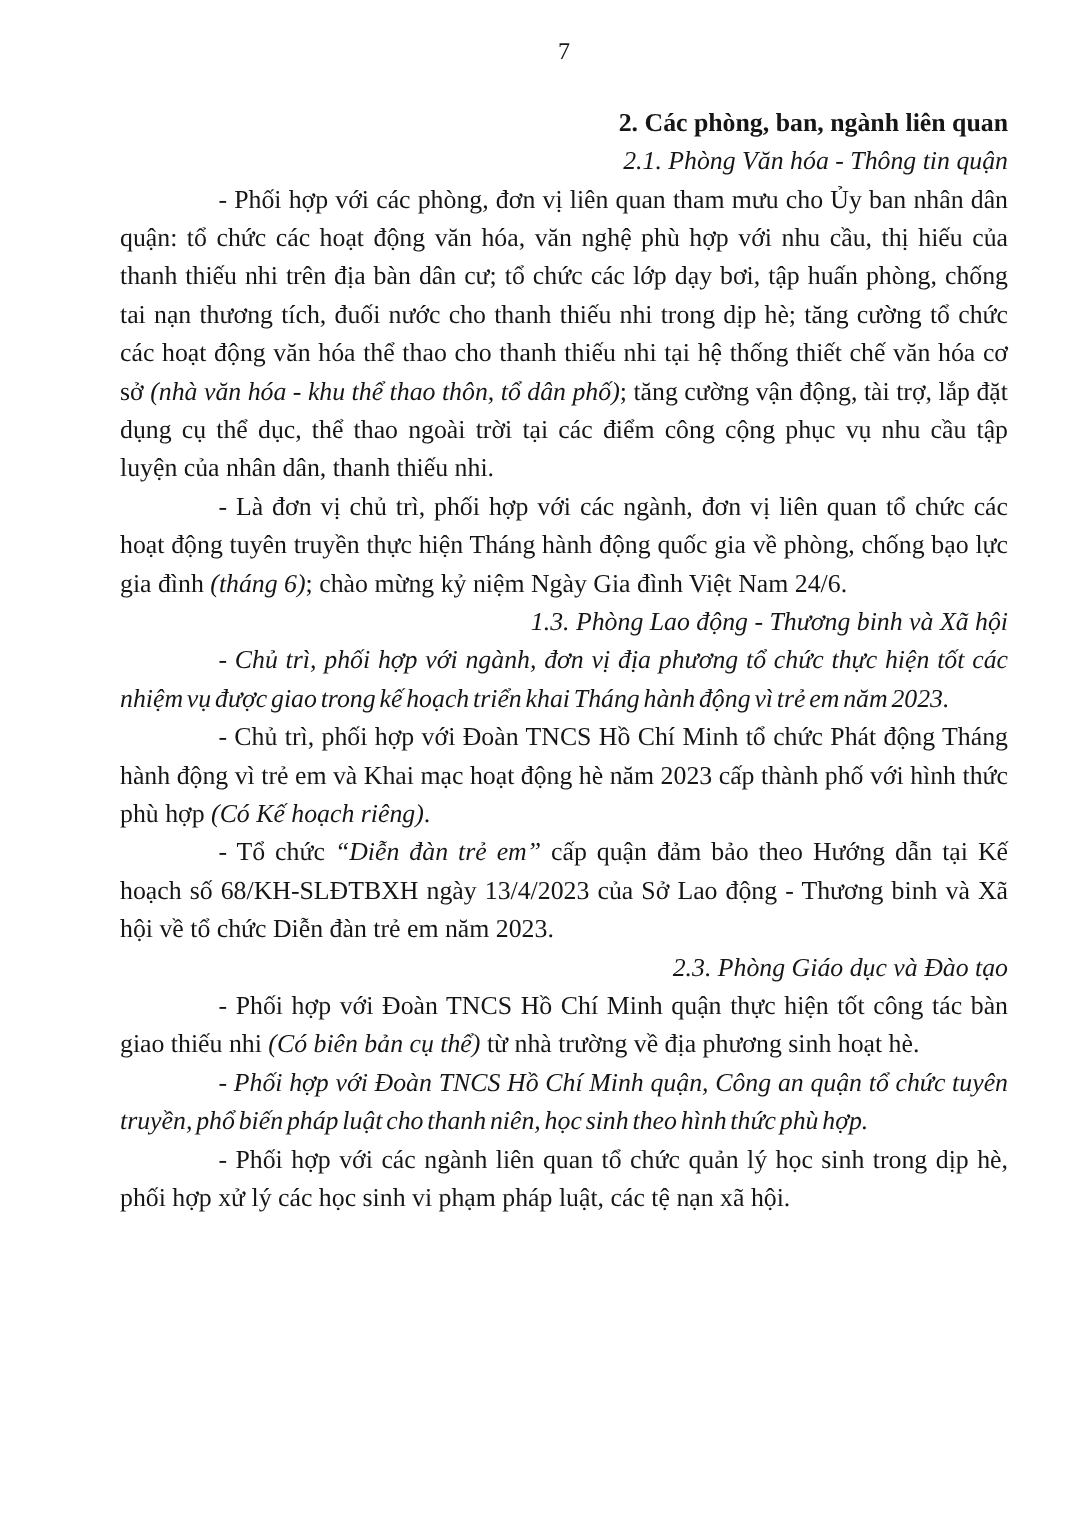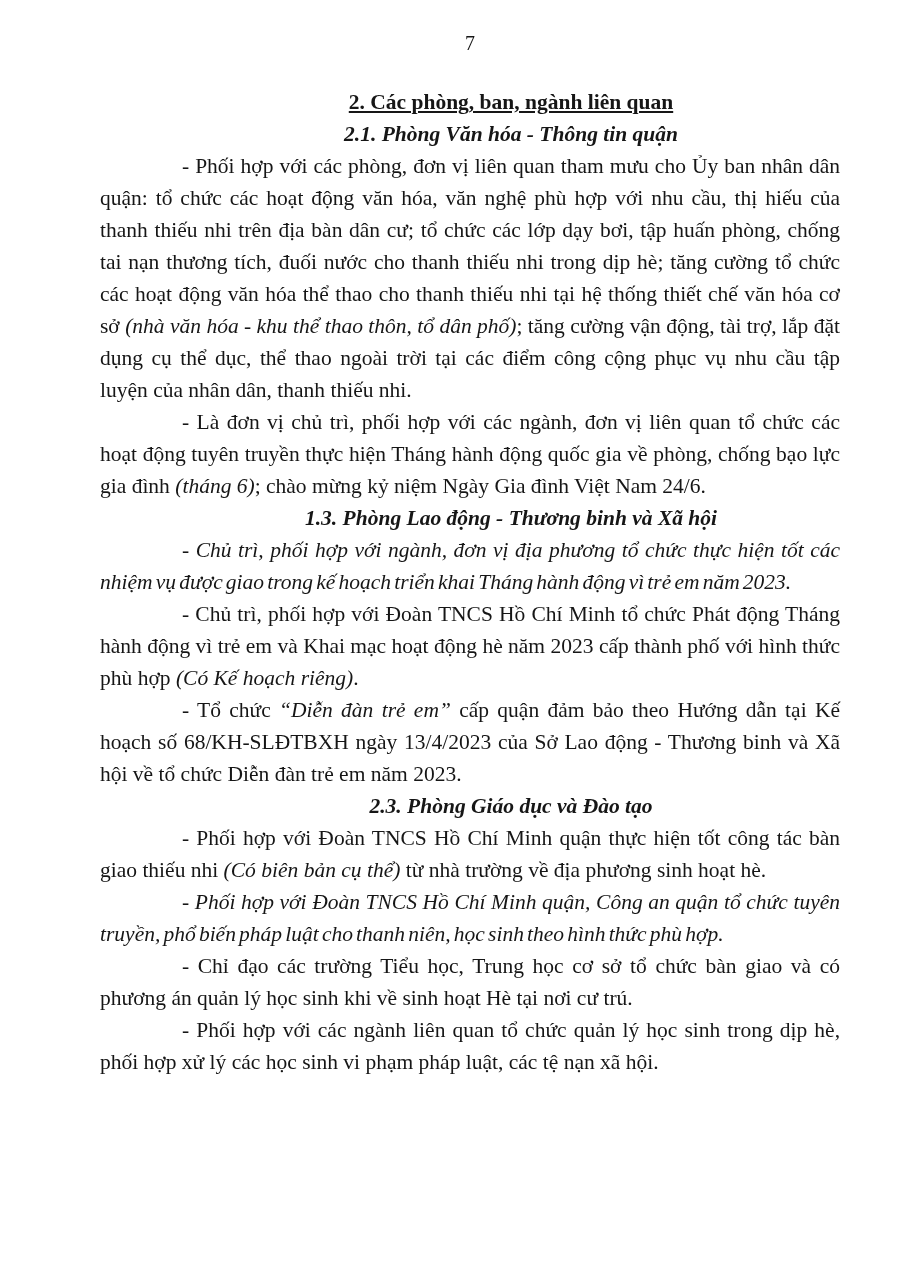--- a/index.html
+++ b/index.html
@@ -34,27 +34,26 @@
     line-height: 32px;
     text-align: justify;
     text-justify: inter-word;
   }
   .block {
     margin: 0;
     text-indent: 82px;
   }
   .heading-bold {
     font-weight: bold;
-    text-align: center;
-    text-decoration: underline;
+    text-align: right;
   }
   .heading-bold-italic {
-    font-weight: bold;
+    font-weight: normal;
     font-style: italic;
-    text-align: center;
+    text-align: right;
   }
   .it {
     font-style: italic;
   }
   .compact {
     word-spacing: -2.2px;
     font-style: italic;
   }
 </style>
 </head>
@@ -67,16 +66,15 @@
       <p class="block heading-bold-italic">2.1. Phòng Văn hóa - Thông tin quận</p>
       <p class="block paragraph"><span>- Phối hợp với các phòng, đơn vị liên quan tham mưu cho Ủy ban nhân dân quận: tổ chức các hoạt động văn hóa, văn nghệ phù hợp với nhu cầu, thị hiếu của thanh thiếu nhi trên địa bàn dân cư; tổ chức các lớp dạy bơi, tập huấn phòng, chống tai nạn thương tích, đuối nước cho thanh thiếu nhi trong dịp hè; tăng cường tổ chức các hoạt động văn hóa thể thao cho thanh thiếu nhi tại hệ thống thiết chế văn hóa cơ sở </span><span class="it">(nhà văn hóa - khu thể thao thôn, tổ dân phố)</span><span>; tăng cường vận động, tài trợ, lắp đặt dụng cụ thể dục, thể thao ngoài trời tại các điểm công cộng phục vụ nhu cầu tập luyện của nhân dân, thanh thiếu nhi.</span></p>
       <p class="block paragraph"><span>- Là đơn vị chủ trì, phối hợp với các ngành, đơn vị liên quan tổ chức các hoạt động tuyên truyền thực hiện Tháng hành động quốc gia về phòng, chống bạo lực gia đình </span><span class="it">(tháng 6)</span><span>; chào mừng kỷ niệm Ngày Gia đình Việt Nam 24/6.</span></p>
       <p class="block heading-bold-italic">1.3. Phòng Lao động - Thương binh và Xã hội</p>
       <p class="block paragraph compact"><span>- Chủ trì, phối hợp với ngành, đơn vị địa phương tổ chức thực hiện tốt các nhiệm vụ được giao trong kế hoạch triển khai Tháng hành động vì trẻ em năm 2023.</span></p>
       <p class="block paragraph"><span>- Chủ trì, phối hợp với Đoàn TNCS Hồ Chí Minh tổ chức Phát động Tháng hành động vì trẻ em và Khai mạc hoạt động hè năm 2023 cấp thành phố với hình thức phù hợp </span><span class="it">(Có Kế hoạch riêng)</span><span>.</span></p>
       <p class="block paragraph"><span>- Tổ chức </span><span class="it">“Diễn đàn trẻ em”</span><span> cấp quận đảm bảo theo Hướng dẫn tại Kế hoạch số 68/KH-SLĐTBXH ngày 13/4/2023 của Sở Lao động - Thương binh và Xã hội về tổ chức Diễn đàn trẻ em năm 2023.</span></p>
       <p class="block heading-bold-italic">2.3. Phòng Giáo dục và Đào tạo</p>
       <p class="block paragraph"><span>- Phối hợp với Đoàn TNCS Hồ Chí Minh quận thực hiện tốt công tác bàn giao thiếu nhi </span><span class="it">(Có biên bản cụ thể)</span><span> từ nhà trường về địa phương sinh hoạt hè.</span></p>
       <p class="block paragraph compact"><span>- Phối hợp với Đoàn TNCS Hồ Chí Minh quận, Công an quận tổ chức tuyên truyền, phổ biến pháp luật cho thanh niên, học sinh theo hình thức phù hợp.</span></p>
-      <p class="block paragraph"><span>- Chỉ đạo các trường Tiểu học, Trung học cơ sở tổ chức bàn giao và có phương án quản lý học sinh khi về sinh hoạt Hè tại nơi cư trú.</span></p>
       <p class="block paragraph"><span>- Phối hợp với các ngành liên quan tổ chức quản lý học sinh trong dịp hè, phối hợp xử lý các học sinh vi phạm pháp luật, các tệ nạn xã hội.</span></p>
     </div>
 </div>
 
 </body></html>

